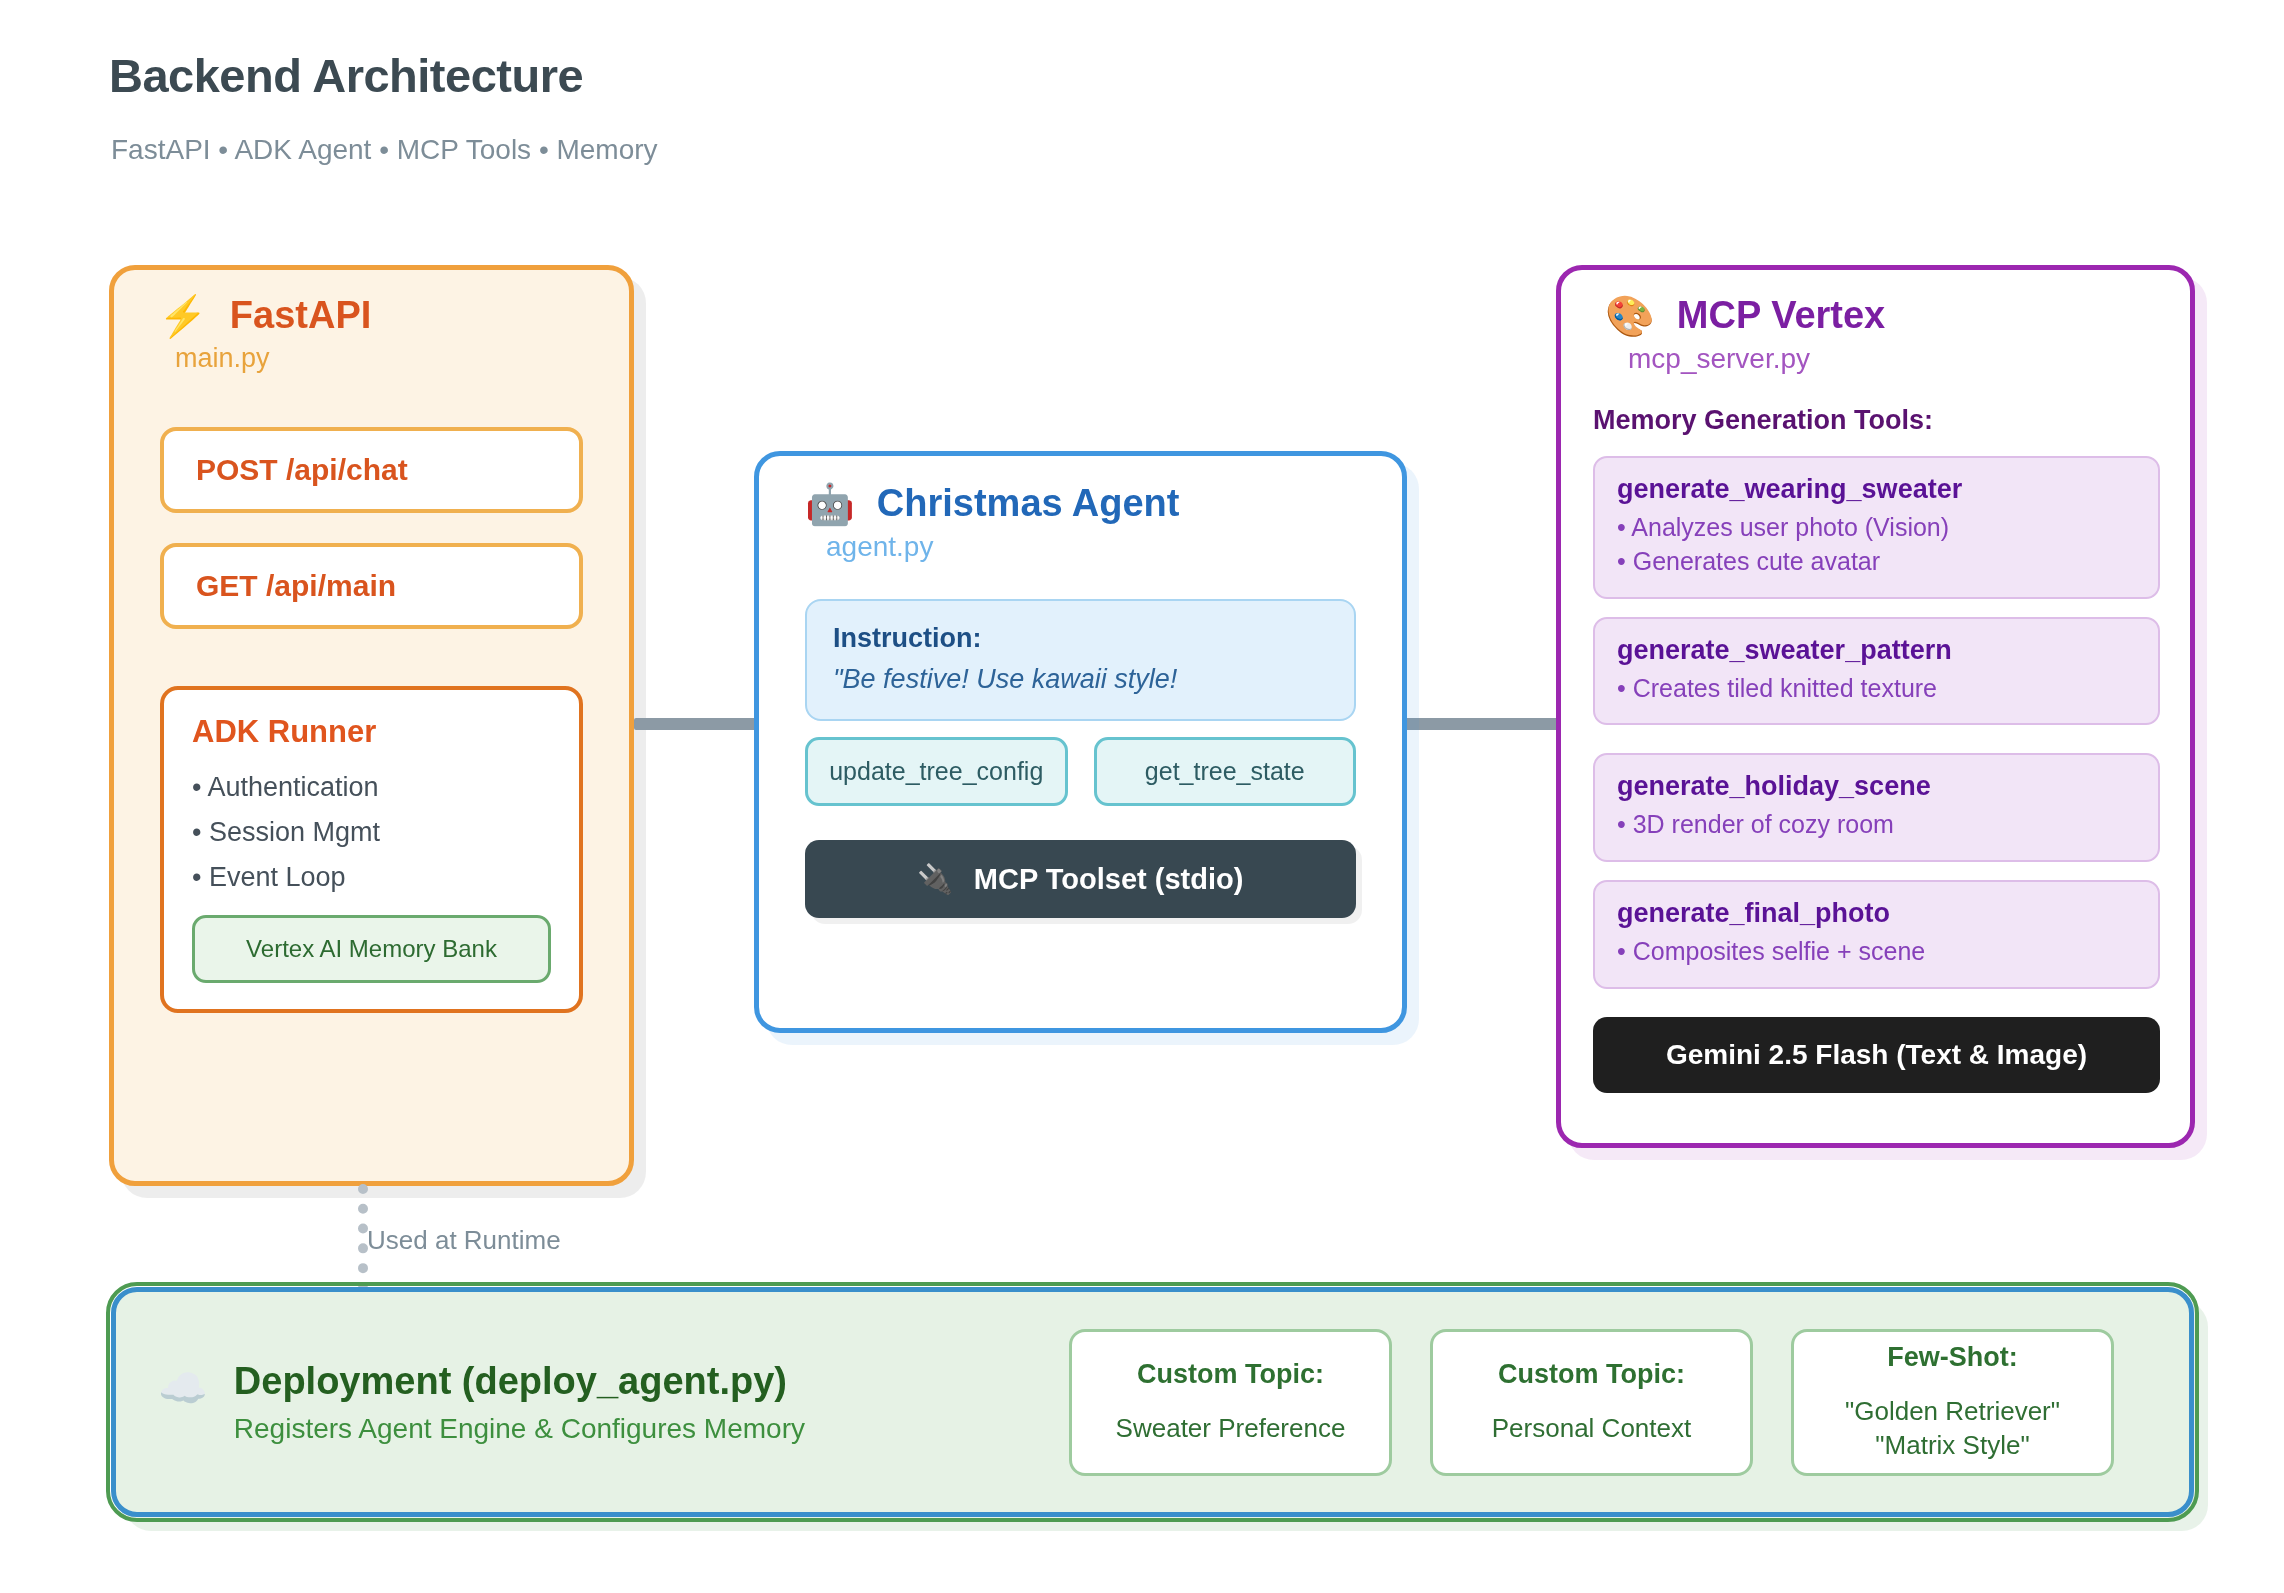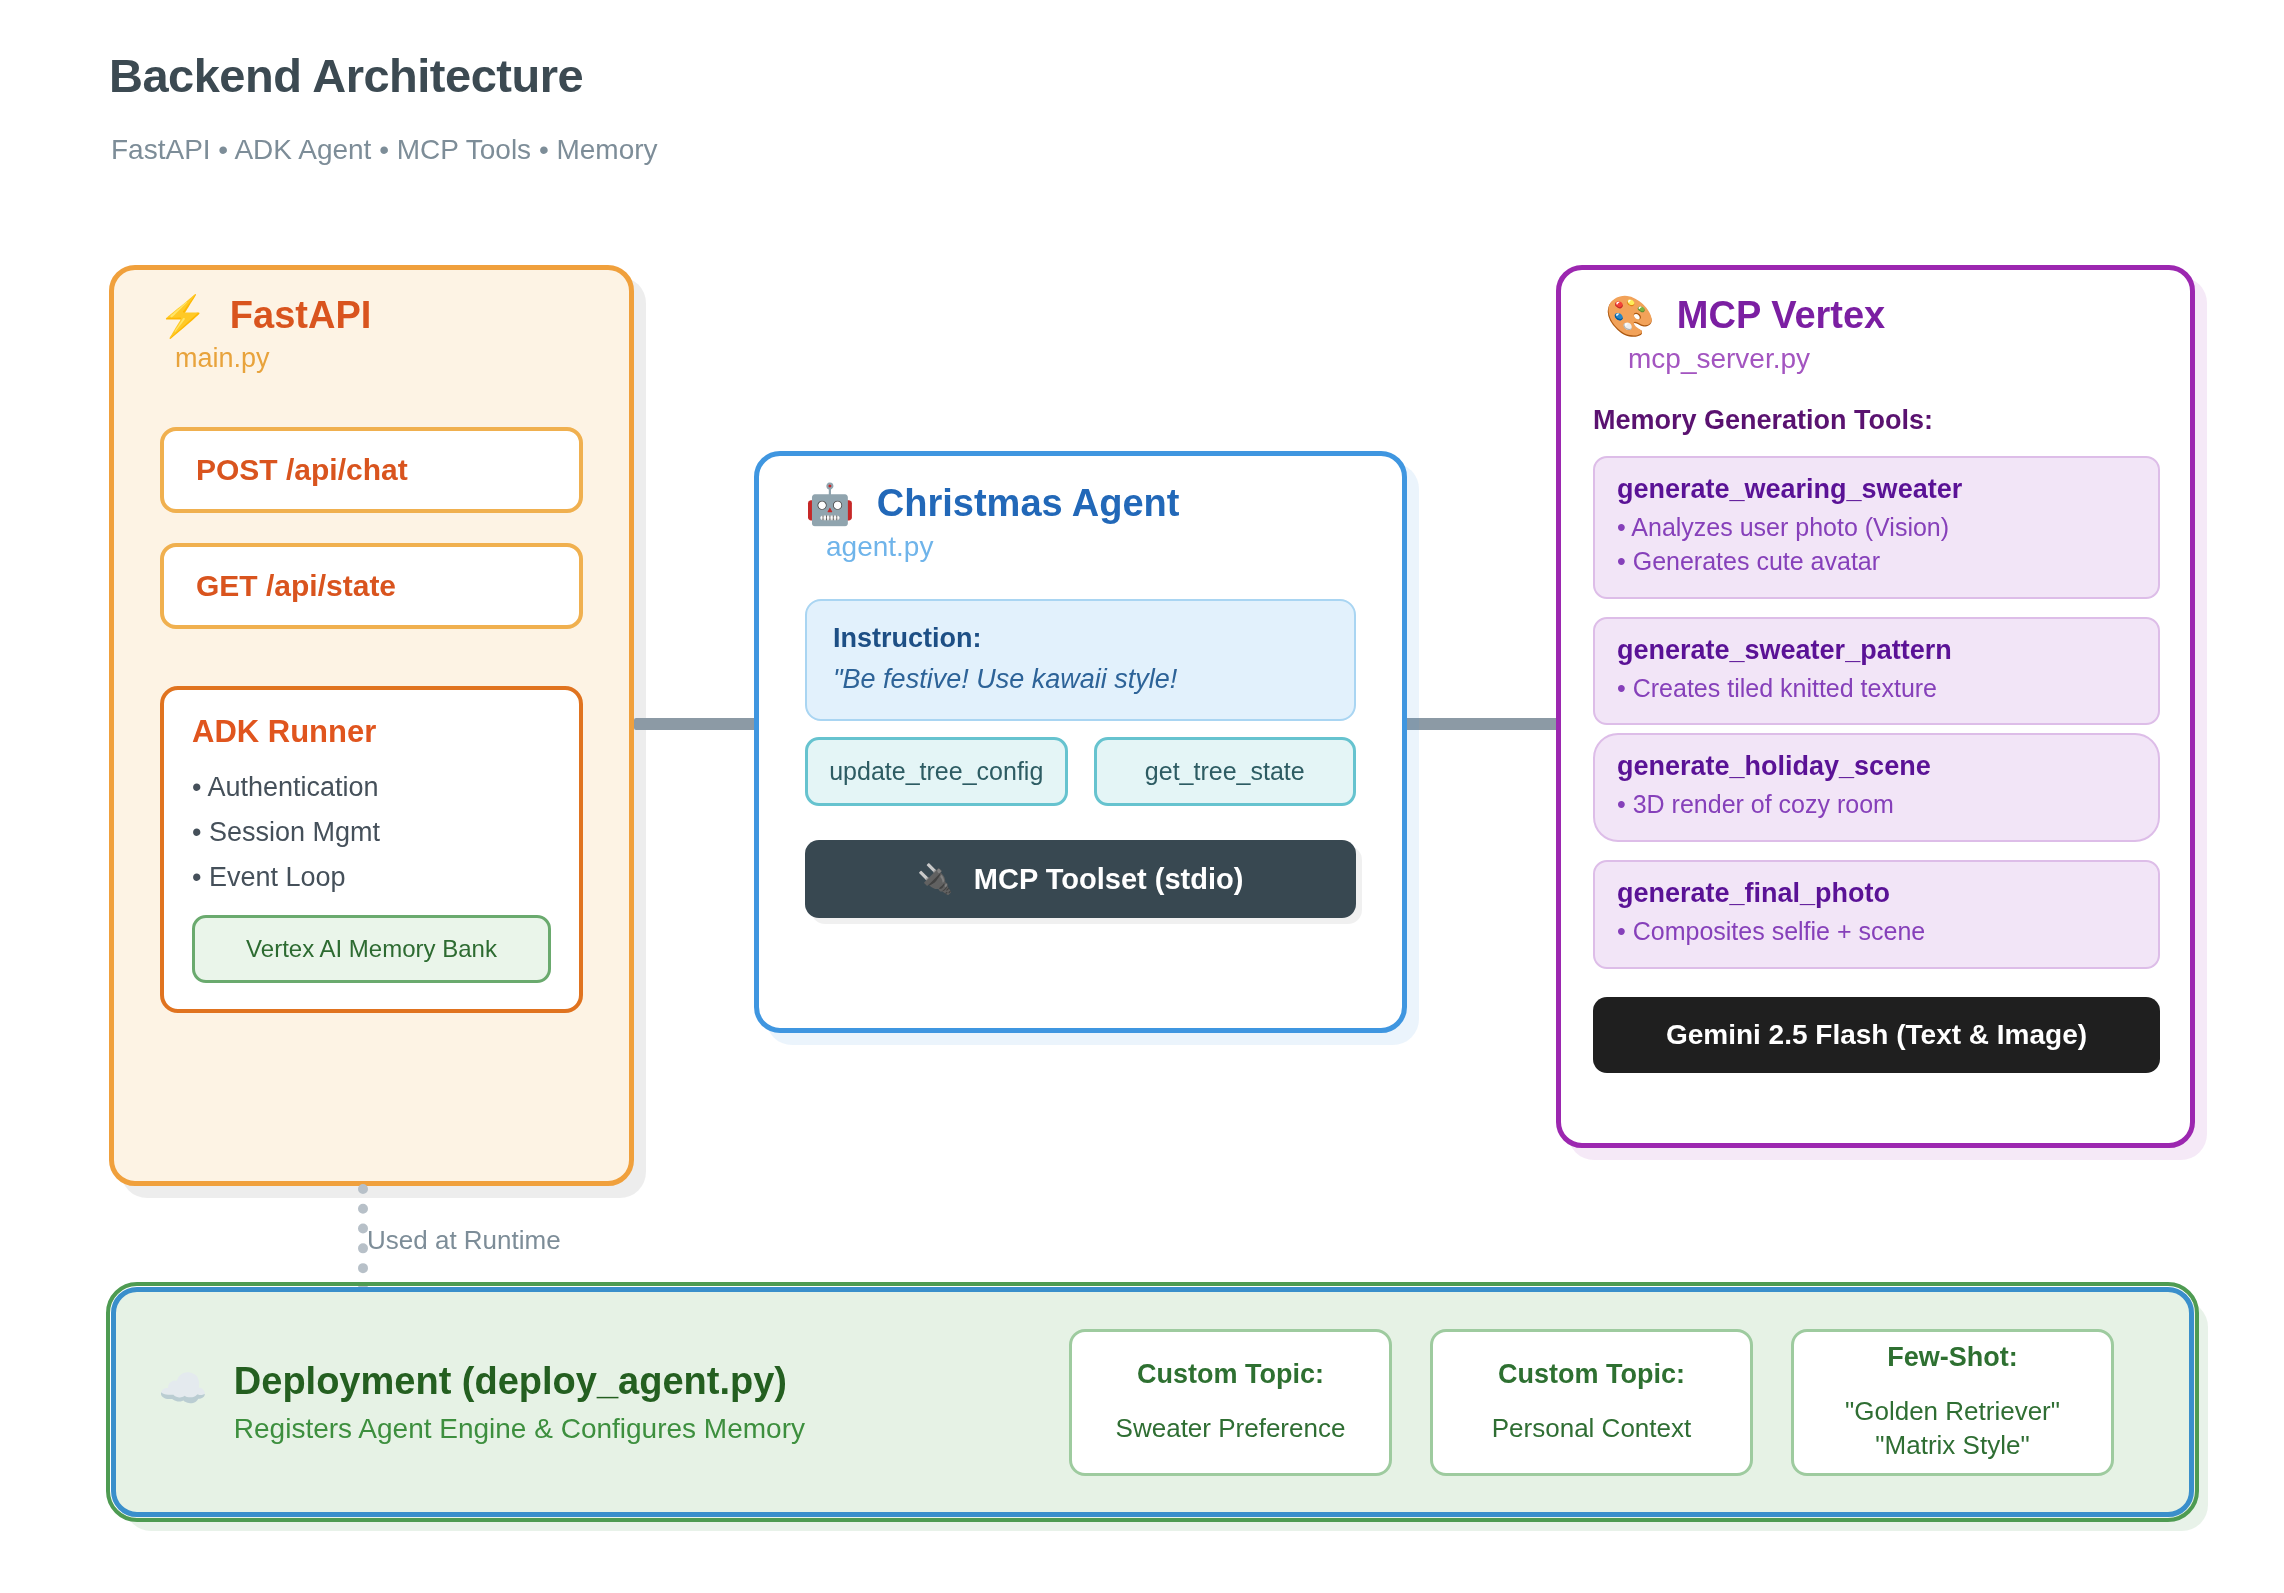--- a/index.html
+++ b/index.html
@@ -136,21 +136,21 @@
 
   <div id="fastapi-panel" class="panel">
     <div class="panel-head" style="margin:24px 0 0 44px;">
       <span class="panel-emoji">⚡</span>
       <span id="fastapi-title">FastAPI</span>
     </div>
     <div id="fastapi-file">main.py</div>
 
     <div style="margin:53px 46px 0 46px;">
       <div class="endpoint">POST /api/chat</div>
-      <div class="endpoint" style="margin-top:30px;">GET /api/state</div>
+      <div class="endpoint" style="margin-top:30px;">GET /api/main</div>
 
       <div id="adk-runner-box" style="margin-top:57px;">
         <div id="adk-runner-title">ADK Runner</div>
         <div class="adk-bullet">• <span>Authentication</span></div>
         <div class="adk-bullet">• <span>Session Mgmt</span></div>
         <div class="adk-bullet">• <span>Event Loop</span></div>
         <div id="memory-chip">Vertex AI Memory Bank</div>
       </div>
     </div>
   </div>
@@ -201,21 +201,21 @@
         <div class="mcp-tool-name">generate_wearing_sweater</div>
         <div class="mcp-tool-bullet">• Analyzes user photo (Vision)</div>
         <div class="mcp-tool-bullet">• Generates cute avatar</div>
       </div>
 
       <div class="mcp-tool-card" style="margin-top:18px;">
         <div class="mcp-tool-name">generate_sweater_pattern</div>
         <div class="mcp-tool-bullet">• Creates tiled knitted texture</div>
       </div>
 
-      <div class="mcp-tool-card" style="margin-top:8px;border-radius:25px;">
+      <div class="mcp-tool-card" style="margin-top:28px;">
         <div class="mcp-tool-name">generate_holiday_scene</div>
         <div class="mcp-tool-bullet">• 3D render of cozy room</div>
       </div>
 
       <div class="mcp-tool-card" style="margin-top:18px;">
         <div class="mcp-tool-name">generate_final_photo</div>
         <div class="mcp-tool-bullet">• Composites selfie + scene</div>
       </div>
 
       <div id="gemini-bar" style="margin-top:28px;">Gemini 2.5 Flash (Text &amp; Image)</div>

